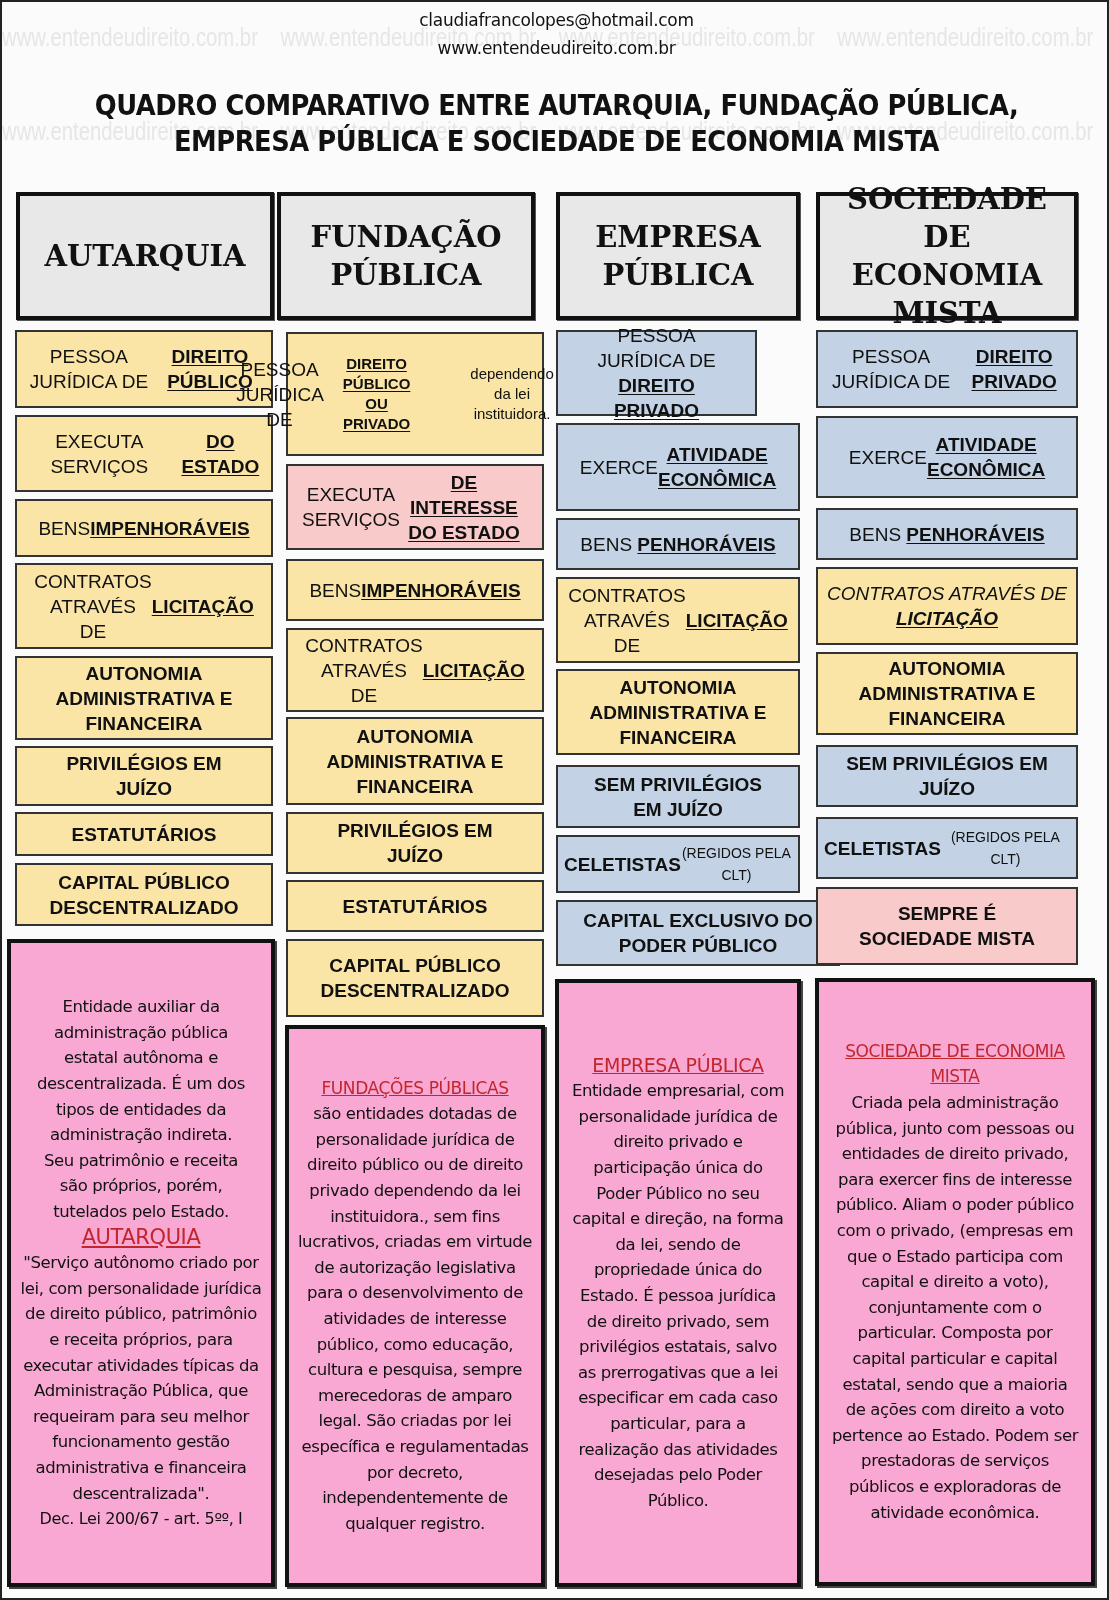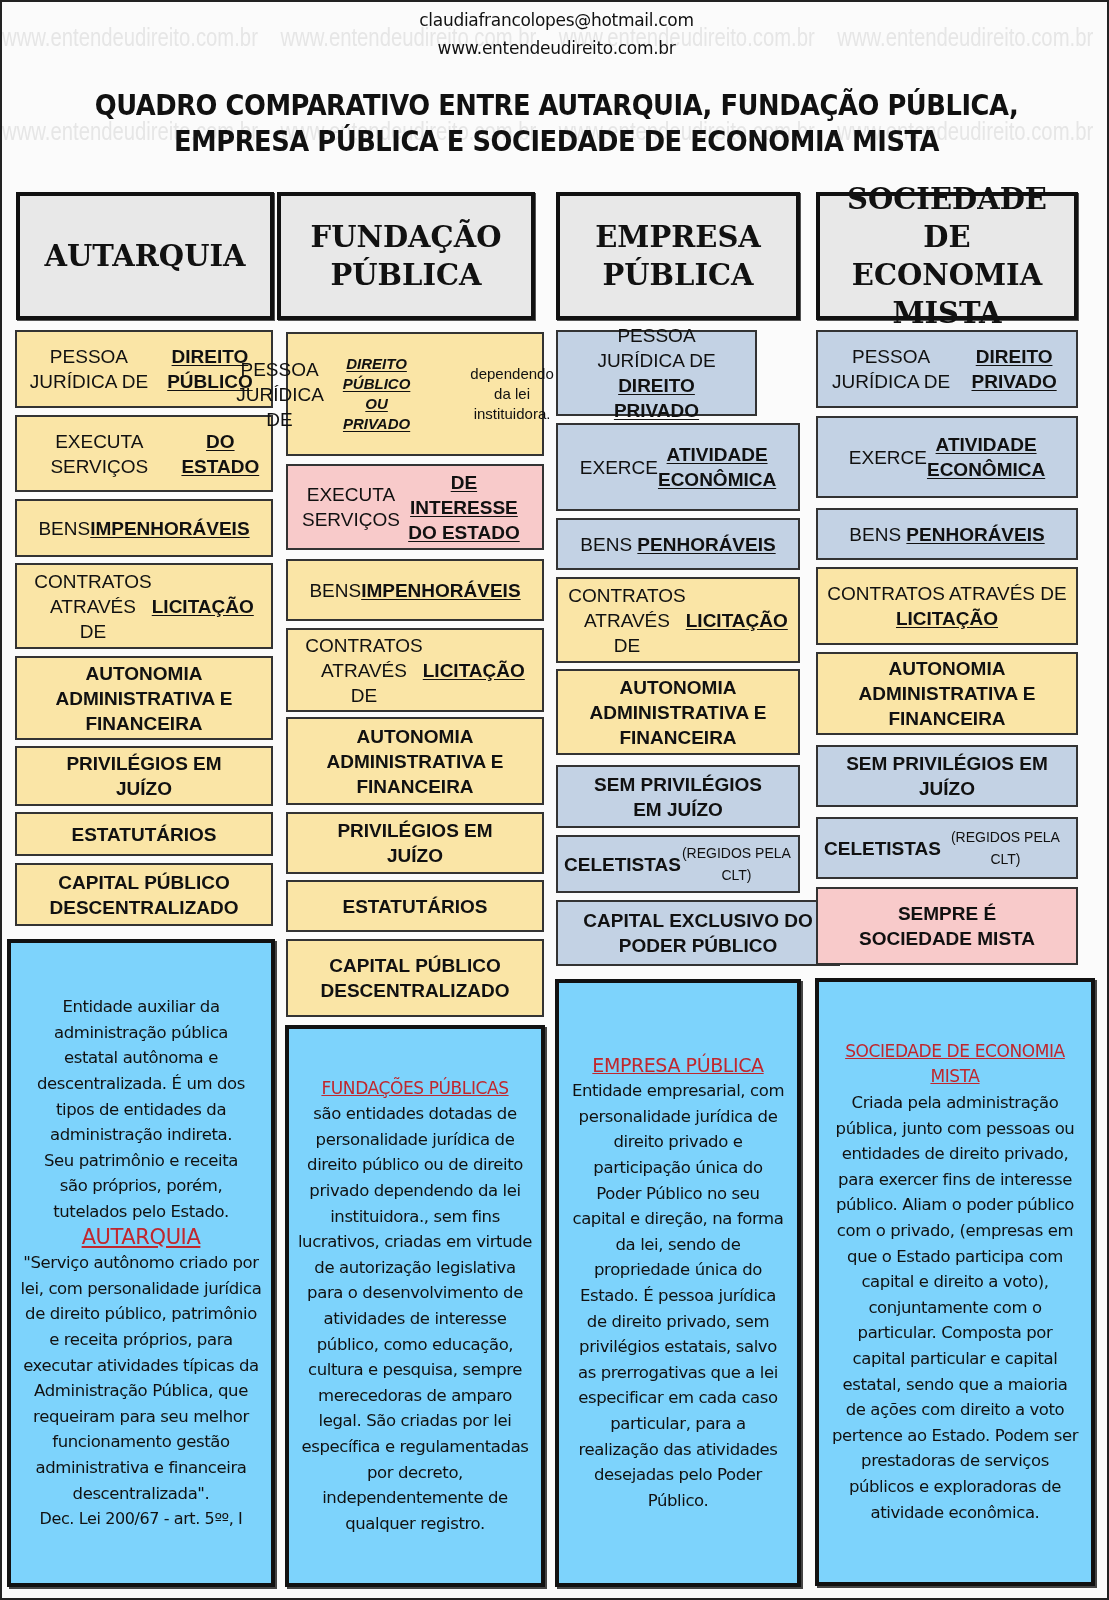--- a/index.html
+++ b/index.html
@@ -46,21 +46,21 @@
   }
   .yellow { background: #fae5a6; }
   .blue { background: #c3d2e4; }
   .pink { background: #f8caca; }
   .cell .b { font-weight: bold; }
   .cell .u { text-decoration: underline; text-underline-offset: 2px; }
   .cell .small { font-size: 15px; line-height: 20px; }
   .cell .sub { font-size: 14px; line-height: 22px; }
   .cell.bold { font-weight: bold; }
   .desc {
-    position: absolute; background: #7dd3fc; border: 4px solid #111;
+    position: absolute; background: #f9a8d4; border: 4px solid #111;
     display: flex; flex-direction: column; align-items: center; justify-content: center;
     text-align: center;
     font-family: "DejaVu Sans", sans-serif; font-size: 16.5px; line-height: 25.6px;
     padding: 6px 8px; letter-spacing: -0.4px;
     box-shadow: 2px 2px 0 #444;
   }
   .desc .red { color: #c0272d; text-decoration: underline; font-size: 17px; }
   .desc .red.big { font-size: 21px; }
   .desc .cite { font-size: 16px; }
 </style>
@@ -115,21 +115,21 @@
   </div>
   <div class="cell yellow bold" style="left:13px; top:810px; width:258px; height:44px;">
     <span>ESTATUTÁRIOS</span>
   </div>
   <div class="cell yellow bold" style="left:13px; top:861px; width:258px; height:63px;">
     <span>CAPITAL PÚBLICO DESCENTRALIZADO</span>
   </div>
 
   <div class="cell yellow" style="left:284px; top:330px; width:258px; height:124px;">
     <span>PESSOA JURÍDICA DE</span>
-    <span class="b u small" style="padding:0 20px;font-style:italic;">DIREITO PÚBLICO OU PRIVADO</span>
+    <span class="b u small" style="padding:0 20px;">DIREITO PÚBLICO OU PRIVADO</span>
     <span class="small" style="padding:0 40px;">dependendo da lei instituidora.</span>
   </div>
   <div class="cell pink" style="left:284px; top:462px; width:258px; height:86px; padding:0 14px;">
     <span>EXECUTA SERVIÇOS</span>
     <span class="b u">DE INTERESSE DO ESTADO</span>
   </div>
   <div class="cell yellow" style="left:284px; top:557px; width:258px; height:62px;">
     <span>BENS</span>
     <span class="b u">IMPENHORÁVEIS</span>
   </div>
@@ -182,21 +182,21 @@
     <span>PESSOA JURÍDICA DE</span>
     <span class="b u">DIREITO PRIVADO</span>
   </div>
   <div class="cell blue" style="left:814px; top:414px; width:262px; height:82px; padding:0 60px;">
     <span>EXERCE</span>
     <span class="b u">ATIVIDADE ECONÔMICA</span>
   </div>
   <div class="cell blue" style="left:814px; top:506px; width:262px; height:52px;">
     <span><span>BENS</span> <span class="b u">PENHORÁVEIS</span></span>
   </div>
-  <div class="cell yellow" style="left:814px; top:565px; width:262px; height:78px; padding:0 4px;">
+  <div class="cell yellow" style="left:814px; top:565px; width:262px; height:78px; padding:0 4px;font-style:italic;">
     <span><span>CONTRATOS ATRAVÉS DE</span> <span class="b u">LICITAÇÃO</span></span>
   </div>
   <div class="cell yellow bold" style="left:814px; top:650px; width:262px; height:83px; padding:0 14px;">
     <span>AUTONOMIA ADMINISTRATIVA E FINANCEIRA</span>
   </div>
   <div class="cell blue bold" style="left:814px; top:743px; width:262px; height:62px; padding:0 12px;">
     <span>SEM PRIVILÉGIOS EM JUÍZO</span>
   </div>
   <div class="cell blue" style="left:814px; top:815px; width:262px; height:62px;">
     <span class="b">CELETISTAS</span>

